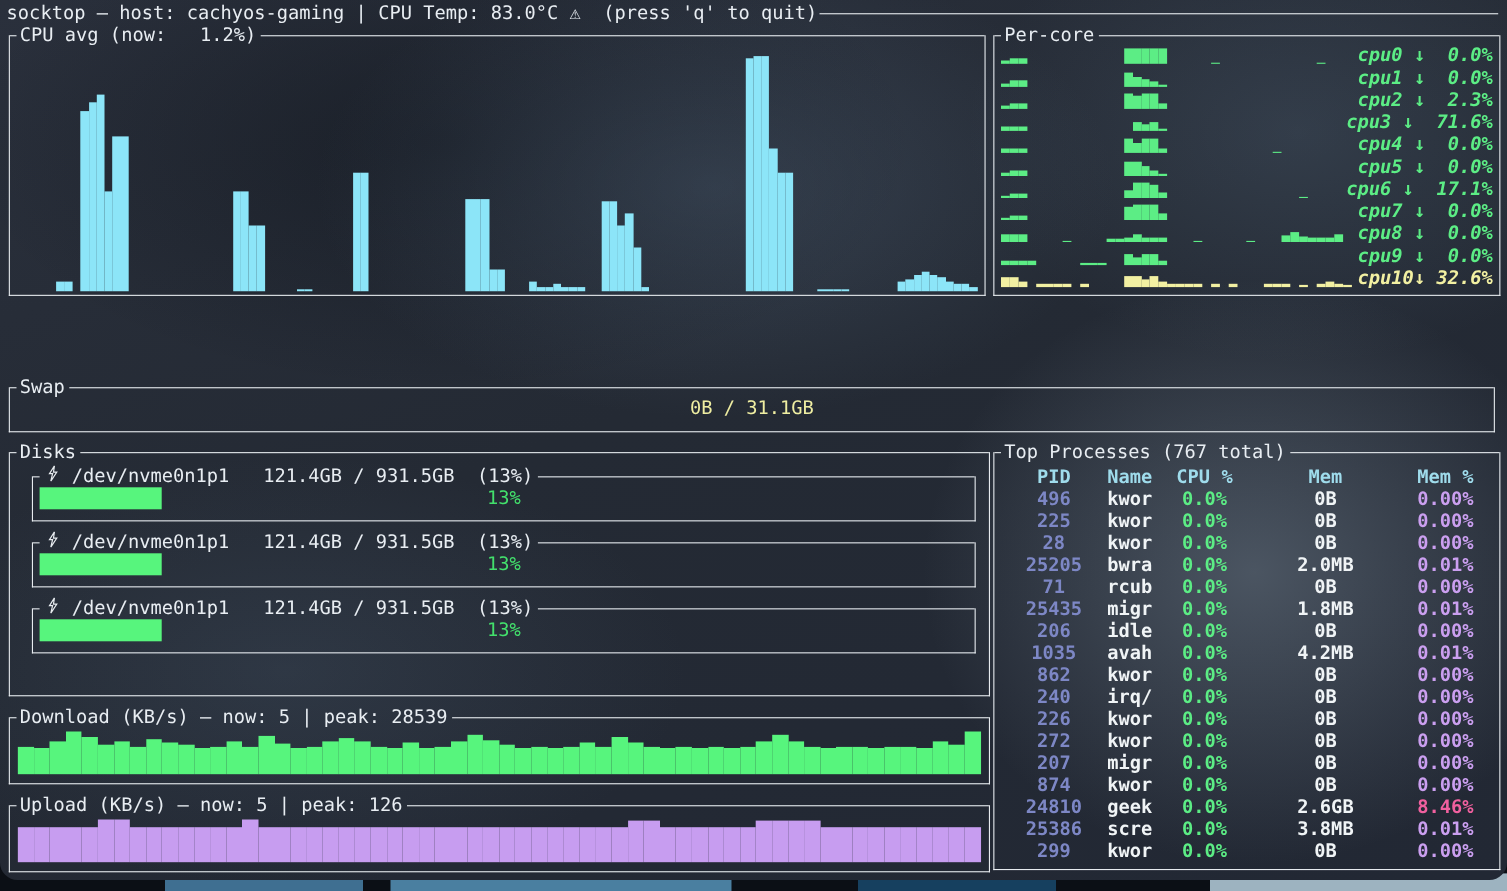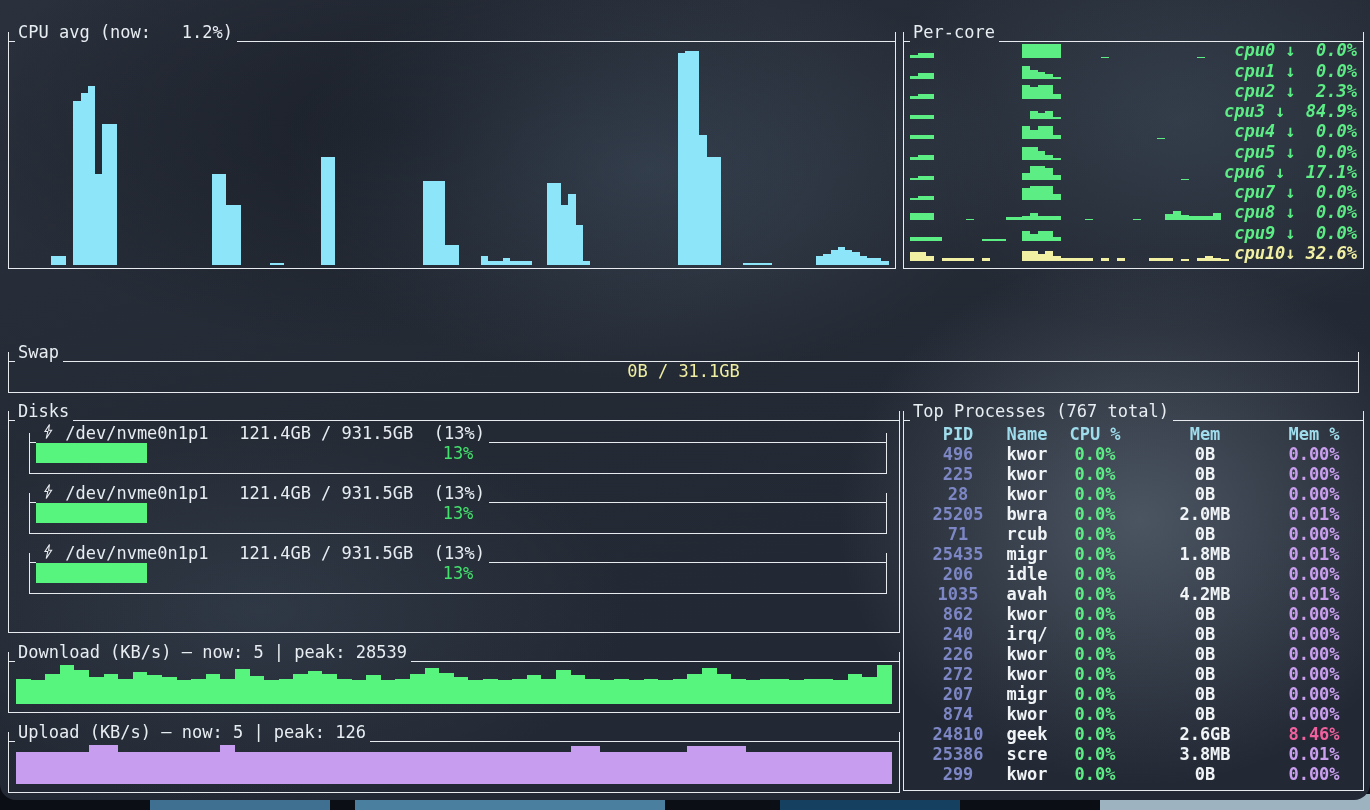--- a/index.html
+++ b/index.html
@@ -15,21 +15,21 @@
       radial-gradient(ellipse 430px 380px at 1140px 520px, rgba(152,170,186,0.34), rgba(152,170,186,0) 70%),
       radial-gradient(ellipse 520px 300px at 650px 170px, rgba(92,114,138,0.30), rgba(92,114,138,0) 70%),
       radial-gradient(ellipse 430px 300px at 1180px 120px, rgba(96,118,140,0.25), rgba(96,118,140,0) 70%),
       radial-gradient(ellipse 520px 280px at 260px 610px, rgba(86,106,128,0.22), rgba(86,106,128,0) 70%),
       radial-gradient(ellipse 620px 320px at 400px 130px, rgba(8,12,18,0.40), rgba(8,12,18,0) 70%),
       linear-gradient(160deg, #2a303c 0%, #242a34 45%, #222834 100%);
   }
   .app-title{position:absolute;top:2px;left:6px;right:8px;height:20px;display:flex;align-items:center;white-space:pre;}
   .app-title::after{content:"";flex:1;height:0;border-top:1px solid var(--border);margin-left:2px;}
   .panel{position:absolute;border:1px solid var(--border);border-top:none;}
-  .phead{position:absolute;top:-10px;left:0;right:0;height:20px;display:flex;align-items:flex-end;pointer-events:none;}
+  .phead{position:absolute;top:-10px;left:0;right:0;height:20px;display:flex;align-items:center;pointer-events:none;}
   .phead::before{content:"";width:6px;height:0;border-top:1px solid var(--border);}
   .phead::after{content:"";flex:1;height:0;border-top:1px solid var(--border);}
   .phead .t{white-space:pre;padding:0 4px 0 3px;line-height:20px;color:#e8edf2;}
   .bars{position:absolute;display:flex;align-items:flex-end;overflow:hidden;}
   .bars .bar{flex:1;}
   
   #cpu-bars{left:6px;right:6px;top:12px;bottom:3px;}
   
   #core-rows{position:absolute;top:8px;bottom:5px;left:6px;right:4px;display:flex;flex-direction:column;font-style:italic;}
   .core-row{flex:1;position:relative;}
@@ -64,20 +64,23 @@
 
 <div class="screen">
 
   <div class="wp-seg" style="left:150px;width:180px;background:#3f6f91;"></div>
   <div class="wp-seg" style="left:355px;width:310px;background:#4a7fa0;"></div>
   <div class="wp-seg" style="left:780px;width:180px;background:#16405f;"></div>
   <div class="wp-seg" style="left:1100px;width:270px;background:#9db3c0;"></div>
 
   <div class="terminal">
 
+    <div class="app-title">
+      <span>socktop — host: cachyos-gaming | CPU Temp: 83.0°C ⚠  (press 'q' to quit)</span>
+    </div>
 
     <div class="panel" id="cpu-panel" style="top:32px;left:8px;width:886px;height:236px;">
       <div class="phead">
           <span class="t">CPU avg (now:   1.2%)</span>
         </div>
       <div class="bars" id="cpu-bars">
           <div class="bar" style="height: 0%;"></div>
           <div class="bar" style="height: 0%;"></div>
           <div class="bar" style="height: 0%;"></div>
           <div class="bar" style="height: 0%;"></div>
@@ -376,21 +379,21 @@
               <div style="height: 0%;"></div>
               <div style="height: 0%;"></div>
               <div style="height: 0%;"></div>
               <div style="height: 0%;"></div>
               <div style="height: 0%;"></div>
               <div style="height: 0%;"></div>
               <div style="height: 0%;"></div>
               <div style="height: 0%;"></div>
               <div style="height: 0%;"></div>
             </div>
-            <div class="core-label" style="color: rgb(92, 237, 133);">cpu3 ↓  84.9%</div>
+            <div class="core-label" style="color: rgb(92, 237, 133);">cpu3 ↓  71.6%</div>
           </div>
           <div class="core-row">
             <div class="spark">
               <div style="height: 25%; background: rgb(92, 237, 133);"></div>
               <div style="height: 25%; background: rgb(92, 237, 133);"></div>
               <div style="height: 25%; background: rgb(92, 237, 133);"></div>
               <div style="height: 0%;"></div>
               <div style="height: 0%;"></div>
               <div style="height: 0%;"></div>
               <div style="height: 0%;"></div>

